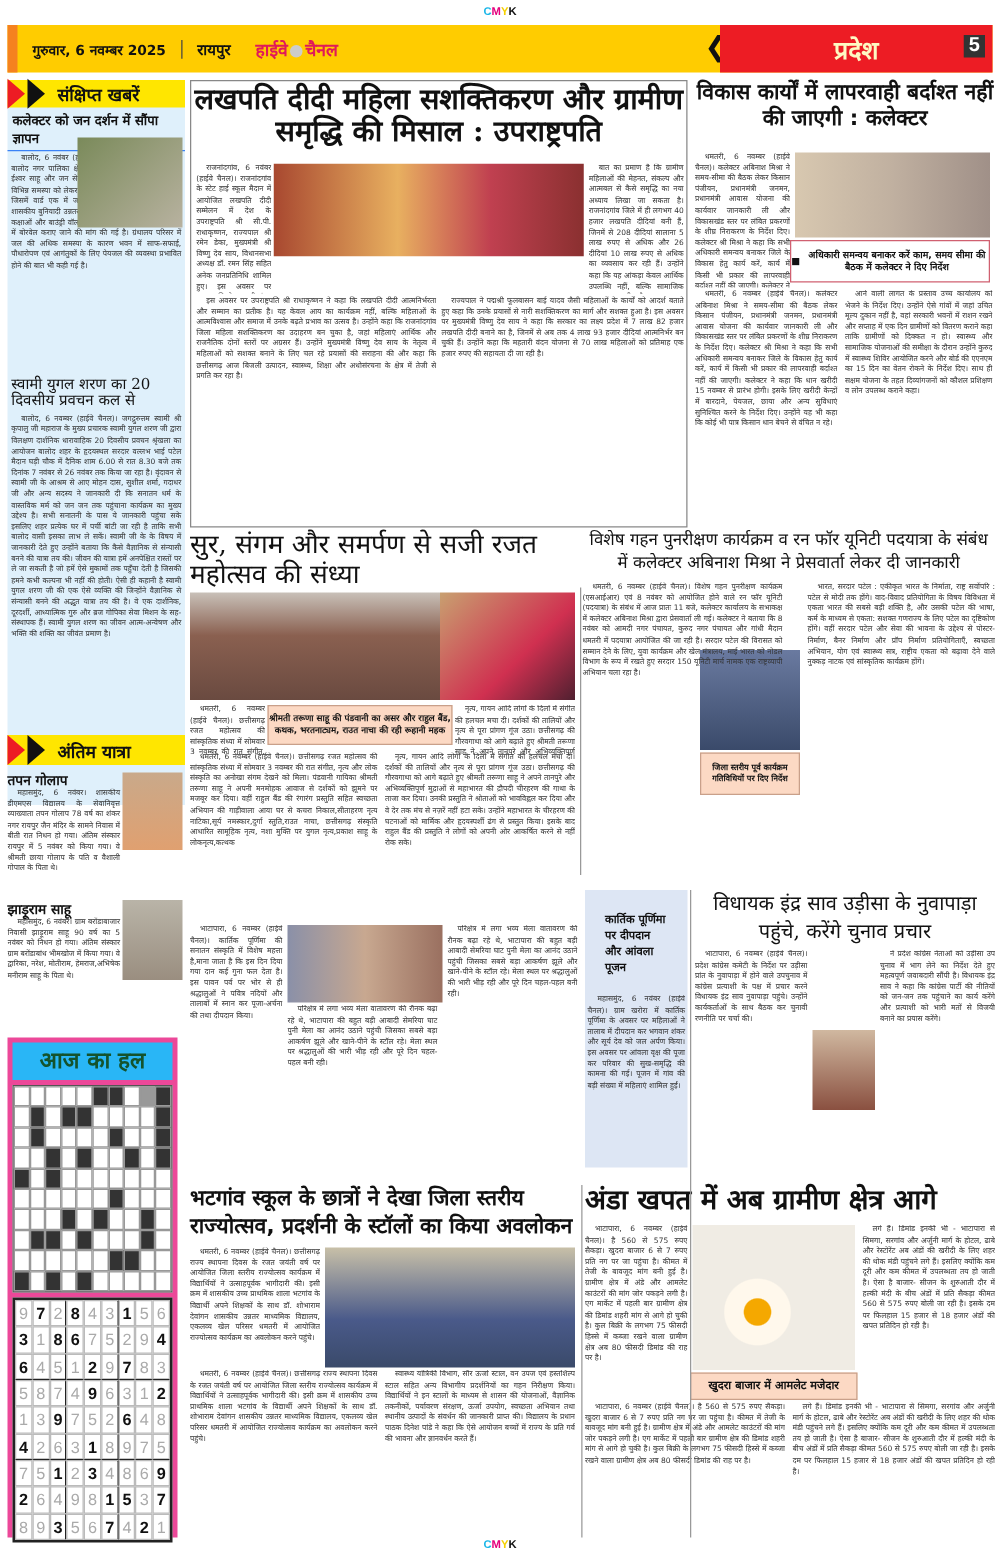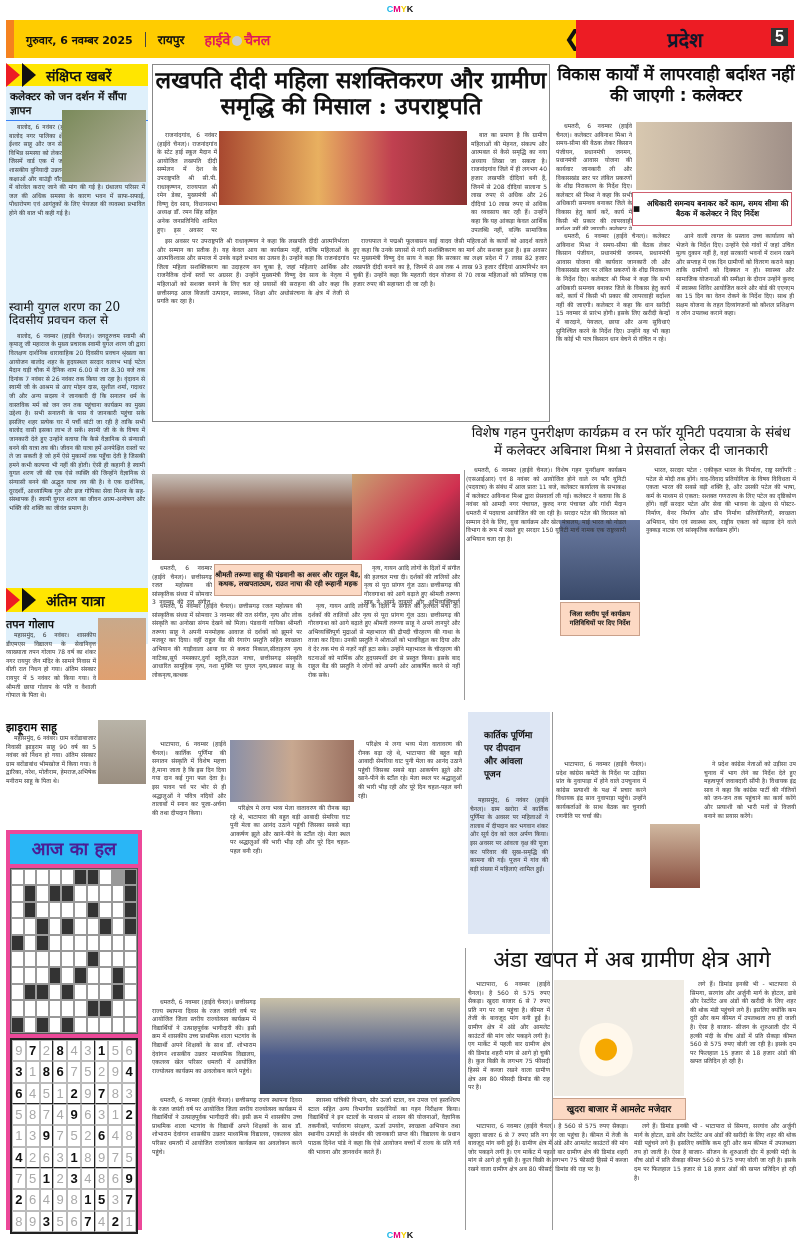--- a/index.html
+++ b/index.html
@@ -5,36 +5,36 @@
 *{box-sizing:border-box;margin:0;padding:0}
 body{width:800px;height:1244px;background:#fff;font-family:"DejaVu Sans",sans-serif;color:#111;position:relative;overflow:hidden}
 .cmyk{position:absolute;left:0;width:800px;text-align:center;font:bold 9px "Liberation Sans",sans-serif;letter-spacing:0}
 .cmyk .c{color:#1ab6e8}.cmyk .m{color:#e4007c}.cmyk .y{color:#f5d000}.cmyk .k{color:#111}
 .masthead{position:absolute;left:6px;top:20px;width:788px;height:38px;background:#ffcc00;display:flex;align-items:center}
 .masthead .edge{width:8px;height:100%;background:#f5821f}
 .masthead .date{font:bold 11px "DejaVu Sans",sans-serif;margin-left:12px;padding-right:12px;border-right:1px solid #444}
 .masthead .city{font:bold 12px "DejaVu Sans",sans-serif;margin-left:12px}
 .masthead .brand{font:bold 14px "DejaVu Sans",sans-serif;color:#e0195a;margin-left:20px}
 .masthead .brand .ball{display:inline-block;width:10px;height:10px;border-radius:50%;background:#ccc;margin:0 2px;vertical-align:middle}
-.masthead .section{position:absolute;right:0;top:0;height:38px;width:218px;background:#ed1c24;display:flex;align-items:center;justify-content:center;color:#0f172a;font:bold 20px "DejaVu Sans",sans-serif}
+.masthead .section{position:absolute;right:0;top:0;height:38px;width:218px;background:#ed1c24;display:flex;align-items:center;justify-content:center;color:#fef9c3;font:bold 20px "DejaVu Sans",sans-serif}
 .masthead .chev{position:absolute;right:212px;top:6px;font:bold 22px "DejaVu Sans",sans-serif;color:#111}
 .masthead .pageno{position:absolute;right:6px;top:8px;background:#333;color:#fff;font:bold 16px "Liberation Sans",sans-serif;padding:0 4px}
 .abs{position:absolute}
 .txt{font-size:6px;line-height:8.6px;color:#333;text-align:justify}
 .txt p{margin-bottom:1px;text-indent:8px}
 .hl{font-family:"DejaVu Serif",serif;color:#111;line-height:1.12}
 .band{background:#ffe600;display:flex;align-items:center}
 .band .arr{width:40px;height:100%;display:flex;align-items:center}
 .band .arr span{display:inline-block;width:0;height:0;border-top:12px solid transparent;border-bottom:12px solid transparent}
 .left-col{position:absolute;left:6px;top:64px;width:142px;height:580px;background:#dff0fb}
 .photo{background:#8a8a6a;position:absolute}
 .caption{position:absolute;background:#fcd9c4;border:1px solid #c9a08a;font:bold 8px "DejaVu Sans",sans-serif;text-align:center;display:flex;align-items:center;justify-content:center;line-height:1.35;color:#111}
 .rule{position:absolute;background:#999}
 .puzzle{position:absolute;left:6px;top:830px;width:136px;height:400px;background:#ec4899;padding:4px}
-.puzzle .ptitle{background:#29b6f6;color:#4c1d95;font:bold 18px "DejaVu Sans",sans-serif;text-align:center;height:30px;line-height:30px;margin-bottom:4px}
+.puzzle .ptitle{background:#29b6f6;color:#14532d;font:bold 18px "DejaVu Sans",sans-serif;text-align:center;height:30px;line-height:30px;margin-bottom:4px}
 .cross{display:grid;grid-template-columns:repeat(10,1fr);background:#fff;border:1px solid #555;height:166px}
 .cross div{border:0.5px solid #999;font-size:3px}
 .cross .b{background:#333}
 .cross .g{background:#999}
 .sudoku{margin-top:4px;background:#fff;border:2px solid #222;display:grid;grid-template-columns:repeat(9,1fr);height:196px}
 .sudoku div{border:0.5px solid #bbb;display:flex;align-items:center;justify-content:center;font:13px "Liberation Sans",sans-serif;color:#aaa}
 .sudoku div.bold{color:#111;font-weight:bold}
 .sudoku div.br{border-right:1.5px solid #222}
 .sudoku div.bb{border-bottom:1.5px solid #222}
 </style>
@@ -312,23 +312,24 @@
     </div>
   <div class="txt abs" style="left:0;top:168px;width:114px;height:188px;overflow:hidden">
       <p>धमतरी, 6 नवम्बर (हाईवे चैनल)। कलेक्टर अबिनाश मिश्रा ने समय-सीमा की बैठक लेकर किसान पंजीयन, प्रधानमंत्री जनमन, प्रधानमंत्री आवास योजना की कार्यवार जानकारी ली और विकासखंड स्तर पर लंबित प्रकरणों के शीघ्र निराकरण के निर्देश दिए। कलेक्टर श्री मिश्रा ने कहा कि सभी अधिकारी समन्वय बनाकर जिले के विकास हेतु कार्य करें, कार्य में किसी भी प्रकार की लापरवाही बर्दाश्त नहीं की जाएगी। कलेक्टर ने कहा कि धान खरीदी 15 नवम्बर से प्रारंभ होगी। इसके लिए खरीदी केन्द्रों में बारदाने, पेयजल, छाया और अन्य सुविधाएं सुनिश्चित करने के निर्देश दिए। उन्होंने यह भी कहा कि कोई भी पात्र किसान धान बेचने से वंचित न रहे।</p>
     </div>
   <div class="txt abs" style="left:120px;top:168px;width:118px;height:188px;overflow:hidden">
       <p>आने वाली लागत के प्रस्ताव उच्च कार्यालय को भेजने के निर्देश दिए। उन्होंने ऐसे गांवों में जहां उचित मूल्य दुकान नहीं है, वहां सरकारी भवनों में राशन रखने और सप्ताह में एक दिन ग्रामीणों को वितरण कराने कहा ताकि ग्रामीणों को दिक्कत न हो। स्वास्थ्य और सामाजिक योजनाओं की समीक्षा के दौरान उन्होंने कुरुद में स्वास्थ्य शिविर आयोजित करने और बोर्ड की एएनएम का 15 दिन का वेतन रोकने के निर्देश दिए। साथ ही सक्षम योजना के तहत दिव्यांगजनों को कौशल प्रशिक्षण व लोन उपलब्ध कराने कहा।</p>
     </div>
 </div>
 
 <div class="abs" style="left:152px;top:424px;width:310px;height:276px">
+  <div class="hl" style="font-size:21px;font-weight:normal">सुर, संगम और समर्पण से सजी रजत महोत्सव की संध्या</div>
   <div class="photo" style="left:0;top:50px;width:200px;height:86px;background:linear-gradient(#c8c0b8,#8a6050 40%,#6a4a40)"></div>
   <div class="photo" style="left:200px;top:50px;width:108px;height:86px;background:linear-gradient(135deg,#c8a070,#d03050 60%,#502030)"></div>
-  <div class="caption" style="left:62px;top:140px;width:148px;height:32px;font-size:7px">श्रीमती तरूणा साहू की पंडवानी का असर और राहुल बैंड, कथक, लखपताट्यम, राउत नाचा की रही रूहानी महक</div>
+  <div class="caption" style="left:62px;top:140px;width:148px;height:32px;font-size:7px">श्रीमती तरूणा साहू की पंडवानी का असर और राहुल बैंड, कथक, भरतनाट्यम, राउत नाचा की रही रूहानी महक</div>
   <div class="txt abs" style="left:0;top:140px;width:60px;height:40px;overflow:hidden">
       <p>धमतरी, 6 नवम्बर (हाईवे चैनल)। छत्तीसगढ़ रजत महोत्सव की सांस्कृतिक संध्या में सोमवार 3 नवम्बर की रात संगीत, नृत्य और लोक संस्कृति का अनोखा संगम देखने को मिला। पंडवानी गायिका श्रीमती तरूणा साहू ने अपनी मनमोहक आवाज से दर्शकों को झूमने पर मजबूर कर दिया। वहीं राहुल बैंड की रंगारंग प्रस्तुति सहित स्वच्छता अभियान की गाड़ीवाला आया घर से कचरा निकाल,सीताहरण नृत्य नाटिका,सूर्य नमस्कार,दुर्गा स्तुति,राउत नाचा, छत्तीसगढ़ संस्कृति आधारित सामूहिक नृत्य, नशा मुक्ति पर युगल नृत्य,प्रकाश साहू के लोकनृत्य,कत्थक</p>
     </div>
   <div class="txt abs" style="left:0;top:178px;width:150px;height:98px;overflow:hidden">
       <p>धमतरी, 6 नवम्बर (हाईवे चैनल)। छत्तीसगढ़ रजत महोत्सव की सांस्कृतिक संध्या में सोमवार 3 नवम्बर की रात संगीत, नृत्य और लोक संस्कृति का अनोखा संगम देखने को मिला। पंडवानी गायिका श्रीमती तरूणा साहू ने अपनी मनमोहक आवाज से दर्शकों को झूमने पर मजबूर कर दिया। वहीं राहुल बैंड की रंगारंग प्रस्तुति सहित स्वच्छता अभियान की गाड़ीवाला आया घर से कचरा निकाल,सीताहरण नृत्य नाटिका,सूर्य नमस्कार,दुर्गा स्तुति,राउत नाचा, छत्तीसगढ़ संस्कृति आधारित सामूहिक नृत्य, नशा मुक्ति पर युगल नृत्य,प्रकाश साहू के लोकनृत्य,कत्थक</p>
     </div>
   <div class="txt abs" style="left:212px;top:140px;width:96px;height:40px;overflow:hidden">
       <p>नृत्य, गायन आदि लोगों के दिलों में संगीत की हलचल मचा दी। दर्शकों की तालियों और नृत्य से पूरा प्रांगण गूंज उठा। छत्तीसगढ़ की गौरवगाथा को आगे बढ़ाते हुए श्रीमती तरूणा साहू ने अपने तानपुरे और अभिव्यक्तिपूर्ण मुद्राओं से महाभारत की द्रौपदी चीरहरण की गाथा के ताजा कर दिया। उनकी प्रस्तुति ने श्रोताओं को भावविह्वल कर दिया और वे देर तक मंच से नज़रें नहीं हटा सके। उन्होंने महाभारत के चीरहरण की घटनाओं को मार्मिक और हृदयस्पर्शी ढंग से प्रस्तुत किया। इसके बाद राहुल बैंड की प्रस्तुति ने लोगों को अपनी ओर आकर्षित करने से नहीं रोक सके।</p>
     </div>
   <div class="txt abs" style="left:156px;top:178px;width:152px;height:98px;overflow:hidden">
@@ -362,44 +363,46 @@
 </div>
 
 <div class="abs" style="left:468px;top:712px;width:82px;height:222px;background:#dde6f4">
   <div class="hl" style="font:bold 9px 'DejaVu Sans',sans-serif;padding:16px">कार्तिक पूर्णिमा पर दीपदान और आंवला पूजन</div>
   <div class="txt" style="padding:0 2px;height:190px;overflow:hidden">
       <p>महासमुंद, 6 नवंबर (हाईवे चैनल)। ग्राम खरोरा में कार्तिक पूर्णिमा के अवसर पर महिलाओं ने तालाब में दीपदान कर भगवान शंकर और सूर्य देव को जल अर्पण किया। इस अवसर पर आंवला वृक्ष की पूजा कर परिवार की सुख-समृद्धि की कामना की गई। पूजन में गांव की बड़ी संख्या में महिलाएं शामिल हुईं।</p>
     </div>
 </div>
 
 <div class="abs" style="left:556px;top:712px;width:240px;height:222px">
+  <div class="hl" style="font-size:16px;text-align:center;line-height:1.35">विधायक इंद्र साव उड़ीसा के नुवापाड़ा पहुंचे, करेंगे चुनाव प्रचार</div>
   <div class="photo" style="left:94px;top:112px;width:50px;height:64px;background:linear-gradient(#d0b8a0,#8a5040)"></div>
   <div class="txt abs" style="left:0;top:48px;width:90px;height:174px;overflow:hidden">
       <p>भाटापारा, 6 नवम्बर (हाईवे चैनल)। प्रदेश कांग्रेस कमेटी के निर्देश पर उड़ीसा प्रांत के नुवापाड़ा में होने वाले उपचुनाव में कांग्रेस प्रत्याशी के पक्ष में प्रचार करने विधायक इंद्र साव नुवापाड़ा पहुंचे। उन्होंने कार्यकर्ताओं के साथ बैठक कर चुनावी रणनीति पर चर्चा की।</p>
     </div>
   <div class="txt abs" style="left:148px;top:48px;width:92px;height:174px;overflow:hidden">
       <p>ने प्रदेश कांग्रेस नेताओं को उड़ीसा उप चुनाव में भाग लेने का निर्देश देते हुए महत्वपूर्ण जवाबदारी सौंपी है। विधायक इंद्र साव ने कहा कि कांग्रेस पार्टी की नीतियों को जन-जन तक पहुंचाने का कार्य करेंगे और प्रत्याशी को भारी मतों से विजयी बनाने का प्रयास करेंगे।</p>
     </div>
 </div>
 
 <div class="abs" style="left:152px;top:948px;width:310px;height:282px">
+  <div class="hl" style="font:bold 17px 'DejaVu Sans',sans-serif;line-height:1.3">भटगांव स्कूल के छात्रों ने देखा जिला स्तरीय राज्योत्सव, प्रदर्शनी के स्टॉलों का किया अवलोकन</div>
   <div class="photo" style="left:108px;top:50px;width:200px;height:96px;background:linear-gradient(#c8c0a8,#4a5a8a 60%,#3a4a6a)"></div>
   <div class="txt abs" style="left:0;top:50px;width:104px;height:96px;overflow:hidden">
       <p>धमतरी, 6 नवम्बर (हाईवे चैनल)। छत्तीसगढ़ राज्य स्थापना दिवस के रजत जयंती वर्ष पर आयोजित जिला स्तरीय राज्योत्सव कार्यक्रम में विद्यार्थियों ने उत्साहपूर्वक भागीदारी की। इसी क्रम में शासकीय उच्च प्राथमिक शाला भटगांव के विद्यार्थी अपने शिक्षकों के साथ डॉ. शोभाराम देवांगन शासकीय उन्नतर माध्यमिक विद्यालय, एकलव्य खेल परिसर धमतरी में आयोजित राज्योत्सव कार्यक्रम का अवलोकन करने पहुंचे।</p>
     </div>
   <div class="txt abs" style="left:0;top:148px;width:150px;height:130px;overflow:hidden">
       <p>धमतरी, 6 नवम्बर (हाईवे चैनल)। छत्तीसगढ़ राज्य स्थापना दिवस के रजत जयंती वर्ष पर आयोजित जिला स्तरीय राज्योत्सव कार्यक्रम में विद्यार्थियों ने उत्साहपूर्वक भागीदारी की। इसी क्रम में शासकीय उच्च प्राथमिक शाला भटगांव के विद्यार्थी अपने शिक्षकों के साथ डॉ. शोभाराम देवांगन शासकीय उन्नतर माध्यमिक विद्यालय, एकलव्य खेल परिसर धमतरी में आयोजित राज्योत्सव कार्यक्रम का अवलोकन करने पहुंचे।</p>
     </div>
   <div class="txt abs" style="left:156px;top:148px;width:152px;height:130px;overflow:hidden">
       <p>स्वास्थ्य यांत्रिकी विभाग, सौर ऊर्जा स्टाल, वन उपज एवं हस्तशिल्प स्टाल सहित अन्य विभागीय प्रदर्शनियों का गहन निरीक्षण किया। विद्यार्थियों ने इन स्टालों के माध्यम से शासन की योजनाओं, वैज्ञानिक तकनीकों, पर्यावरण संरक्षण, ऊर्जा उपयोग, स्वच्छता अभियान तथा स्थानीय उत्पादों के संवर्धन की जानकारी प्राप्त की। विद्यालय के प्रधान पाठक दिनेश पांडे ने कहा कि ऐसे आयोजन बच्चों में राज्य के प्रति गर्व की भावना और ज्ञानवर्धन करते हैं।</p>
     </div>
 </div>
 
 <div class="abs" style="left:468px;top:948px;width:328px;height:282px">
-  <div class="hl" style="font-size:22px;text-align:center;font-weight:normal">अंडा खपत में अब ग्रामीण क्षेत्र आगे</div>
+  <div class="hl" style="font-size:22px;font-weight:bold">अंडा खपत में अब ग्रामीण क्षेत्र आगे</div>
   <div class="photo" style="left:86px;top:32px;width:130px;height:116px;background:radial-gradient(circle at 40% 60%,#f5a800 0 10%,#fff8ec 11% 25%,#f0ece4 26%)"></div>
   <div class="caption" style="left:84px;top:150px;width:134px;height:22px;font-size:9px">खुदरा बाजार में आमलेट मजेदार</div>
   <div class="txt abs" style="left:0;top:32px;width:82px;height:140px;overflow:hidden">
       <p>भाटापारा, 6 नवम्बर (हाईवे चैनल)। है 560 से 575 रुपए सैकड़ा। खुदरा बाजार 6 से 7 रुपए प्रति नग पर जा पहुंचा है। कीमत में तेजी के बावजूद मांग बनी हुई है। ग्रामीण क्षेत्र में अंडे और आमलेट काउंटरों की मांग जोर पकड़ने लगी है। एग मार्केट में पहली बार ग्रामीण क्षेत्र की डिमांड शहरी मांग से आगे हो चुकी है। कुल बिक्री के लगभग 75 फीसदी हिस्से में कब्जा रखने वाला ग्रामीण क्षेत्र अब 80 फीसदी डिमांड की राह पर है।</p>
     </div>
   <div class="txt abs" style="left:0;top:174px;width:160px;height:108px;overflow:hidden">
       <p>भाटापारा, 6 नवम्बर (हाईवे चैनल)। है 560 से 575 रुपए सैकड़ा। खुदरा बाजार 6 से 7 रुपए प्रति नग पर जा पहुंचा है। कीमत में तेजी के बावजूद मांग बनी हुई है। ग्रामीण क्षेत्र में अंडे और आमलेट काउंटरों की मांग जोर पकड़ने लगी है। एग मार्केट में पहली बार ग्रामीण क्षेत्र की डिमांड शहरी मांग से आगे हो चुकी है। कुल बिक्री के लगभग 75 फीसदी हिस्से में कब्जा रखने वाला ग्रामीण क्षेत्र अब 80 फीसदी डिमांड की राह पर है।</p>
     </div>
   <div class="txt abs" style="left:222px;top:32px;width:106px;height:140px;overflow:hidden">
       <p>लगे हैं। डिमांड इनकी भी - भाटापारा से सिमगा, सरगांव और अर्जुनी मार्ग के होटल, ढाबे और रेस्टोरेंट अब अंडों की खरीदी के लिए शहर की थोक मंडी पहुंचने लगे हैं। इसलिए क्योंकि कम दूरी और कम कीमत में उपलब्धता तय हो जाती है। ऐसा है बाजार- सीजन के शुरुआती दौर में हल्की मंदी के बीच अंडों में प्रति सैकड़ा कीमत 560 से 575 रुपए बोली जा रही है। इसके दम पर फिलहाल 15 हजार से 18 हजार अंडों की खपत प्रतिदिन हो रही है।</p>

